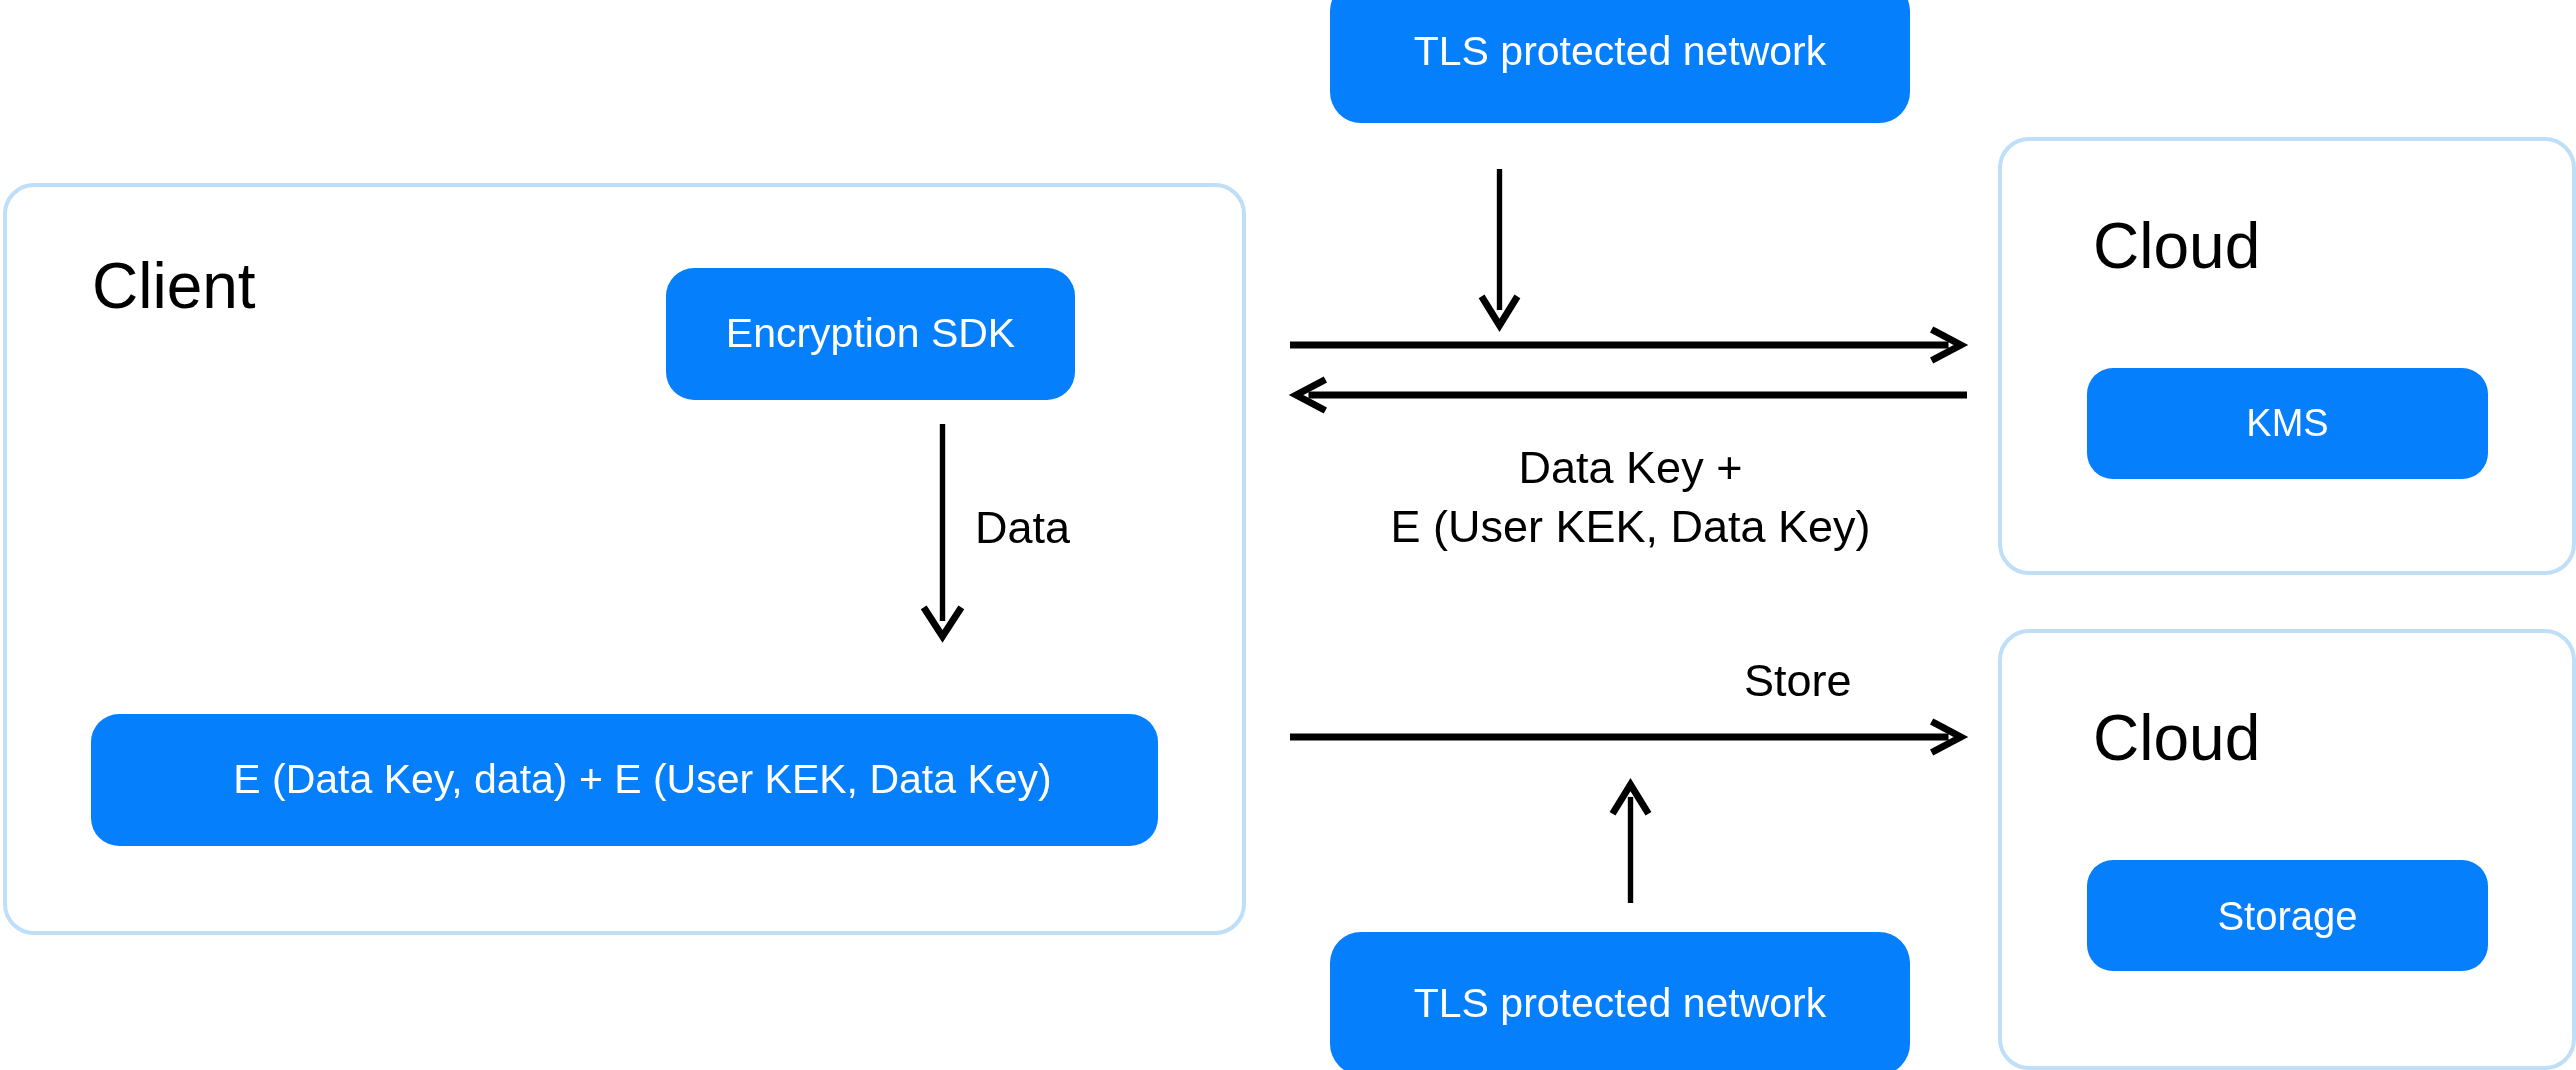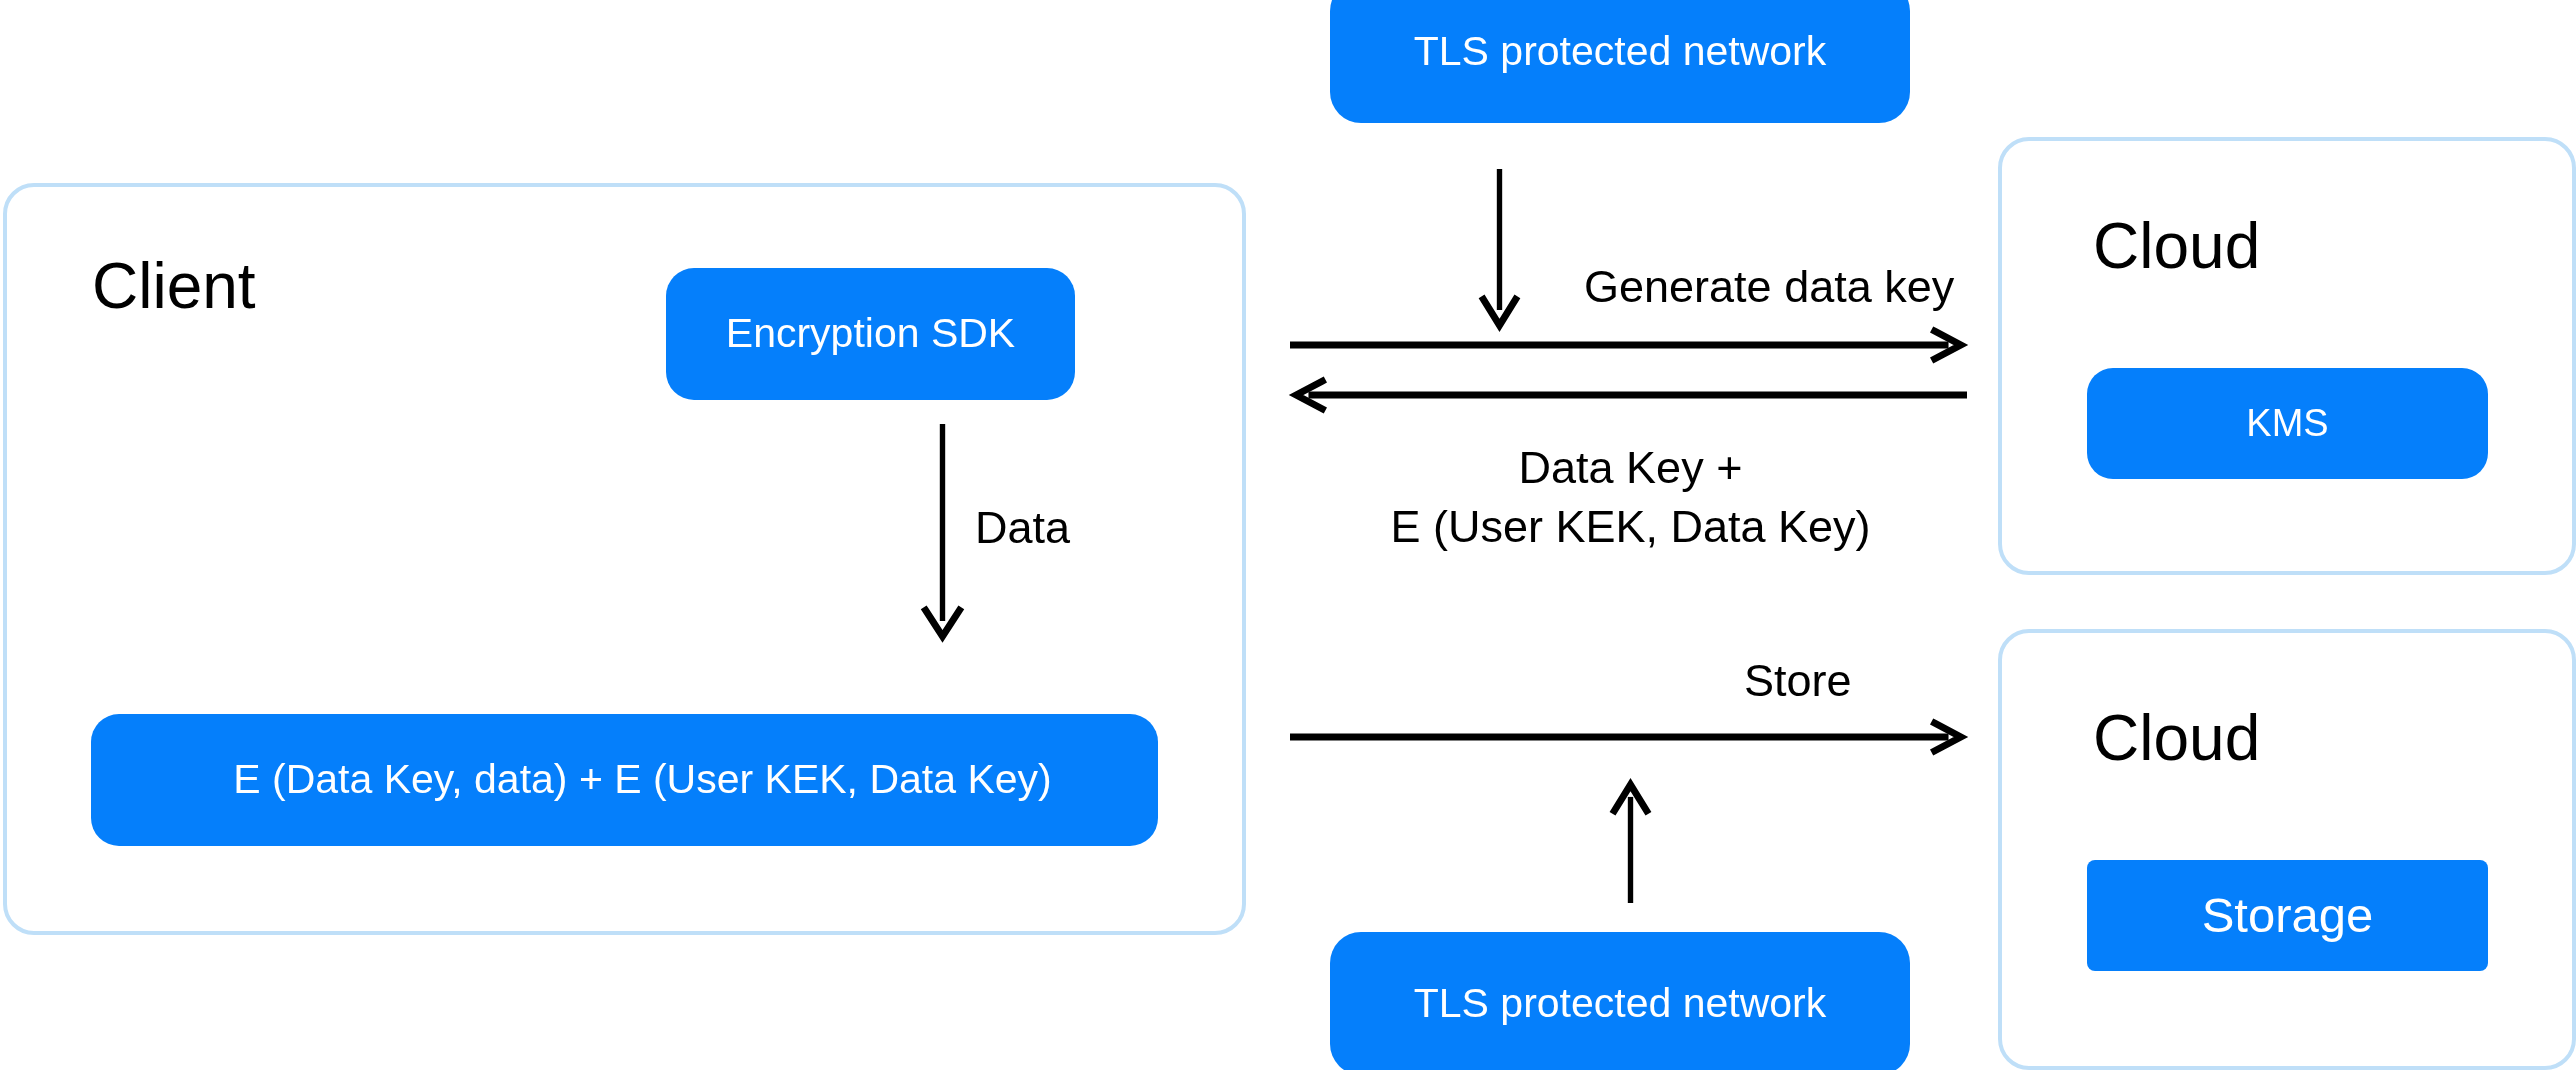--- a/index.html
+++ b/index.html
@@ -74,21 +74,21 @@
   #ciphertext-pill {
     left: 91px; top: 714px; width: 1067px; height: 132px;
     font-size: 41px; border-radius: 28px; padding-left: 36px;
   }
   #kms-pill {
     left: 2087px; top: 368px; width: 401px; height: 111px;
     font-size: 38px; border-radius: 26px;
   }
   #storage-pill {
     left: 2087px; top: 860px; width: 401px; height: 111px;
-    font-size: 49px; border-radius: 8px;
+    font-size: 40px; border-radius: 26px;
   }
 
   
   .arrow-svg {
     position: absolute;
     overflow: visible;
   }
   #arrow-tls-down    { left: 1461px; top: 169px;  width: 77px; height: 161px; }
   #arrow-generate    { left: 1290px; top: 331px;  width: 677px; height: 28px; }
   #arrow-datakey     { left: 1290px; top: 381px;  width: 677px; height: 28px; }
@@ -147,21 +147,20 @@
 
   <svg class="arrow-svg" id="arrow-tls-up" viewBox="0 0 100 160">
     <line x1="50" y1="160" x2="50" y2="22" stroke="#000000" stroke-width="7"></line>
     <polyline points="29,40 50,6 71,40" fill="none" stroke="#000000" stroke-width="9" stroke-linecap="square" stroke-linejoin="miter"></polyline>
   </svg>
 
   <svg class="arrow-svg" id="arrow-generate" viewBox="0 0 880 36">
     <line x1="0" y1="18" x2="856" y2="18" stroke="#000000" stroke-width="9"></line>
     <polyline points="838,0 872,18 838,36" fill="none" stroke="#000000" stroke-width="9" stroke-linecap="square" stroke-linejoin="miter"></polyline>
   </svg>
-  <div class="edge-label" id="label-generate-data-key">Generate data key</div>
 
   <svg class="arrow-svg" id="arrow-datakey" viewBox="0 0 880 36">
     <line x1="880" y1="18" x2="24" y2="18" stroke="#000000" stroke-width="9"></line>
     <polyline points="42,0 8,18 42,36" fill="none" stroke="#000000" stroke-width="9" stroke-linecap="square" stroke-linejoin="miter"></polyline>
   </svg>
   <div class="edge-label-block" id="label-datakey-return">
     <div>Data Key +</div>
     <div>E (User KEK, Data Key)</div>
   </div>
 

